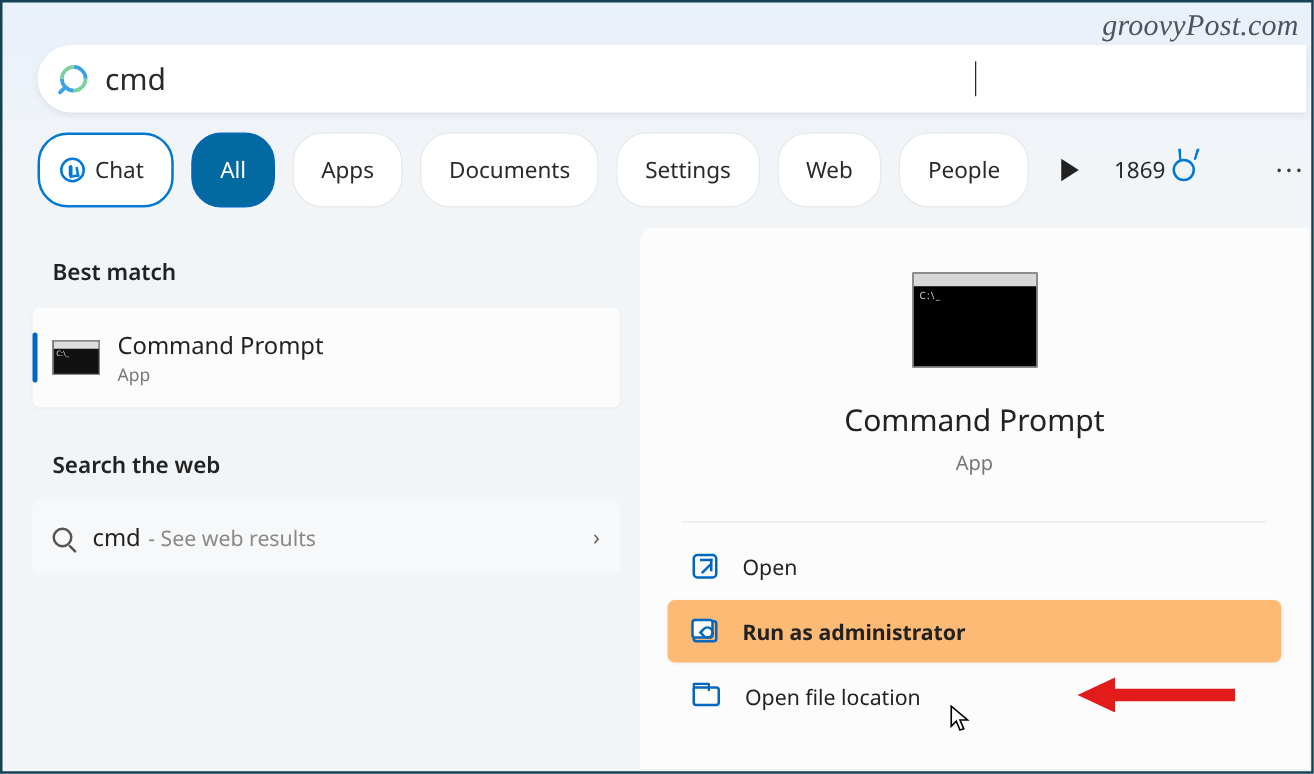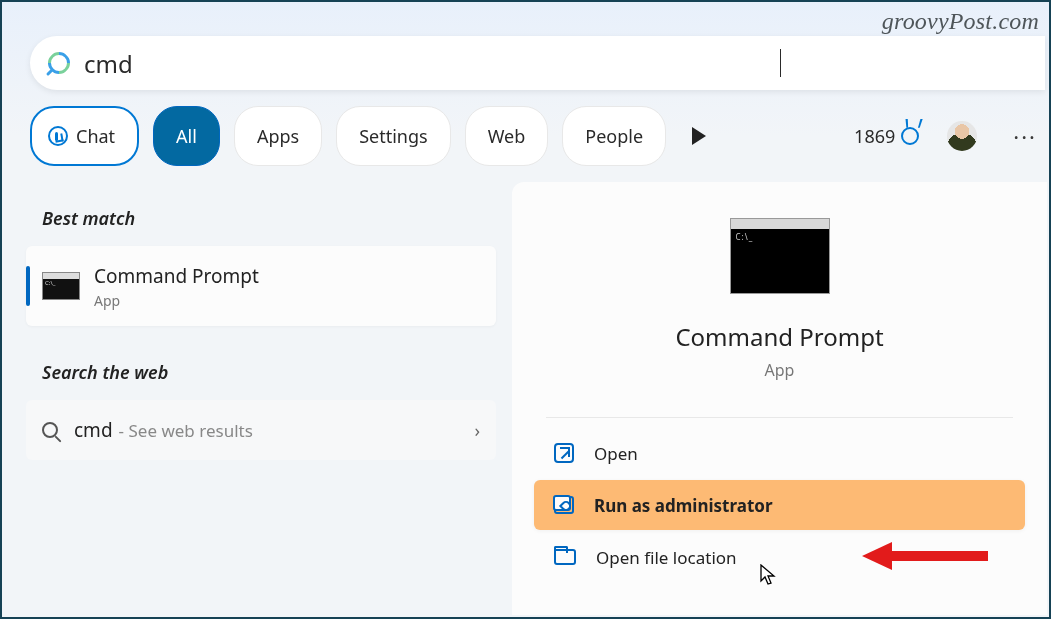--- a/index.html
+++ b/index.html
@@ -72,21 +72,21 @@
       radial-gradient(circle at 50% 90%, #323a1e 0 50%, transparent 50%),
       #e6e6e6;
     margin-right:12px;
   }
   .more-dots { font-size:22px; color:#3a3a3a; padding:0 10px; cursor:pointer; letter-spacing:2px;}
 
   
   .left-col {
     position:absolute; top:190px; left:24px; width:470px; bottom:0;
   }
-  .section-hdr { font-size:18px; font-weight:600; color:#222; margin:14px 0 16px 16px;font-style:italic;}
+  .section-hdr { font-size:18px; font-weight:600; color:#222; margin:14px 0 16px 16px;}
   .best-match {
     background:#fcfcfc; border-radius:6px; height:80px; display:flex; align-items:center;
     padding:0 16px; position:relative; box-shadow: 0 1px 3px rgba(0,0,0,.04);
   }
   .best-match::before{content:"";position:absolute;left:0;top:20px;bottom:20px;width:4px;background:#0067c0;border-radius:3px;}
   .cmd-icon-sm {
     width:38px; height:28px; background:
       linear-gradient(#ddd,#ddd) top/100% 6px no-repeat,
       #111;
     border:1px solid #888; margin-right:14px; position:relative;
@@ -156,20 +156,21 @@
   <span class="caret"></span>
 </div>
 
 <div class="filters">
   <div class="pill chat">
     <span class="bing-icon"></span>
     <span>Chat</span>
   </div>
   <div class="pill active">All</div>
   <div class="pill">Apps</div>
+  <div class="pill">Documents</div>
   <div class="pill">Settings</div>
   <div class="pill">Web</div>
   <div class="pill">People</div>
   <div class="play-tri"></div>
   <div class="spacer"></div>
   <div class="rewards">
     <span>1869</span>
     <span class="medal"></span>
   </div>
   <div class="avatar"></div>

